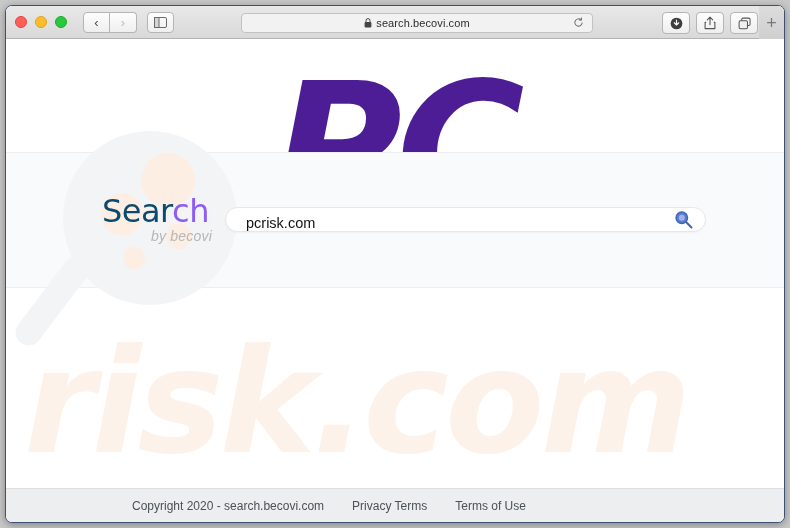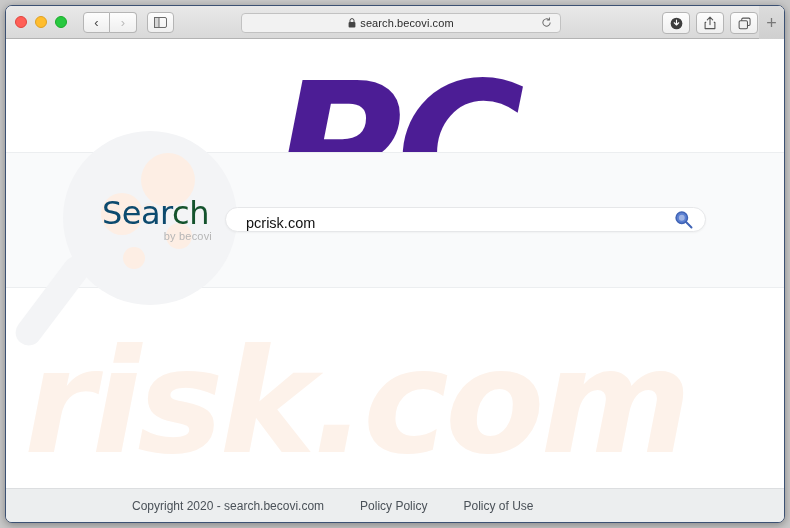--- a/index.html
+++ b/index.html
@@ -58,21 +58,21 @@
     line-height: 1;
   }
   .tbtn.l { border-radius: 4px 0 0 4px; }
   .tbtn.r { border-radius: 0 4px 4px 0; border-left: none; color: #bbb; }
   .tbtn.single { border-radius: 4px; margin-left: 10px; }
 
   
   .urlwrap {
     position: absolute;
     left: 235px; top: 7px;
-    width: 320px; height: 20px;
+    width: 352px; height: 20px;
   }
   .urlfield {
     width: 100%; height: 100%;
     background: #f2f2f2;
     border: 1px solid #c2c2c2;
     border-radius: 4px;
     display: flex; align-items: center; justify-content: center;
     position: relative;
   }
   .urltext {
@@ -198,27 +198,28 @@
   }
   .logo-main {
     font-size: 32px;
     font-weight: 400;
     letter-spacing: -.5px;
     line-height: 1;
     font-family: "DejaVu Sans", sans-serif;
   }
   .logo-main .c1 { color: #0c4a6e; }
   .logo-main .c2 { color: #0c4a6e; }
-  .logo-main .c3 { color: #14532d; margin-top: 14px; }
+  .logo-main .c3 { color: #8b5cf6; margin-top: 14px; }
   .logo-sub {
     text-align: right;
-    font-size: 11px;
+    font-size: 14px;
     color: #b6b6b6;
     margin-top: 1px;
     letter-spacing: .2px;
+    font-style: italic;
   }
 
   
   .searchbox {
     position: relative;
     flex: 0 0 auto;
     width: 481px;
     height: 25px;
     background: #ffffff;
     border: 1px solid #e6e7e9;
@@ -247,21 +248,21 @@
 
   
   .footer {
     flex: 0 0 34px;
     height: 34px;
     background: #eceeef;
     border-top: 1px solid #dcdee0;
     display: flex;
     align-items: center;
     padding-left: 126px;
-    gap: 8px;
+    gap: 0;
   }
   .footer a,
   .footer span {
     font-size: 12px;
     color: #4a5158;
     text-decoration: none;
     white-space: nowrap;
   }
   .f-copy { margin-right: 28px; }
   .f-link { margin-right: 28px; }
@@ -372,17 +373,17 @@
             <circle cx="8.2" cy="8.2" r="3.1" fill="#9fb4e4"></circle>
             <path d="M12.7 12.7L18.4 18.4" stroke="#3f63b5" stroke-width="2.1" stroke-linecap="round"></path>
           </svg>
         </button>
       </div>
     </div>
   </div>
 
   <div class="footer">
     <span class="f-copy">Copyright 2020 - search.becovi.com</span>
-    <a href="#" class="f-link">Policy Policy</a>
-    <a href="#" class="f-link">Policy of Use</a>
+    <a href="#" class="f-link">Privacy Terms</a>
+    <a href="#" class="f-link">Terms of Use</a>
   </div>
 
 </div>
 
 </body></html>

